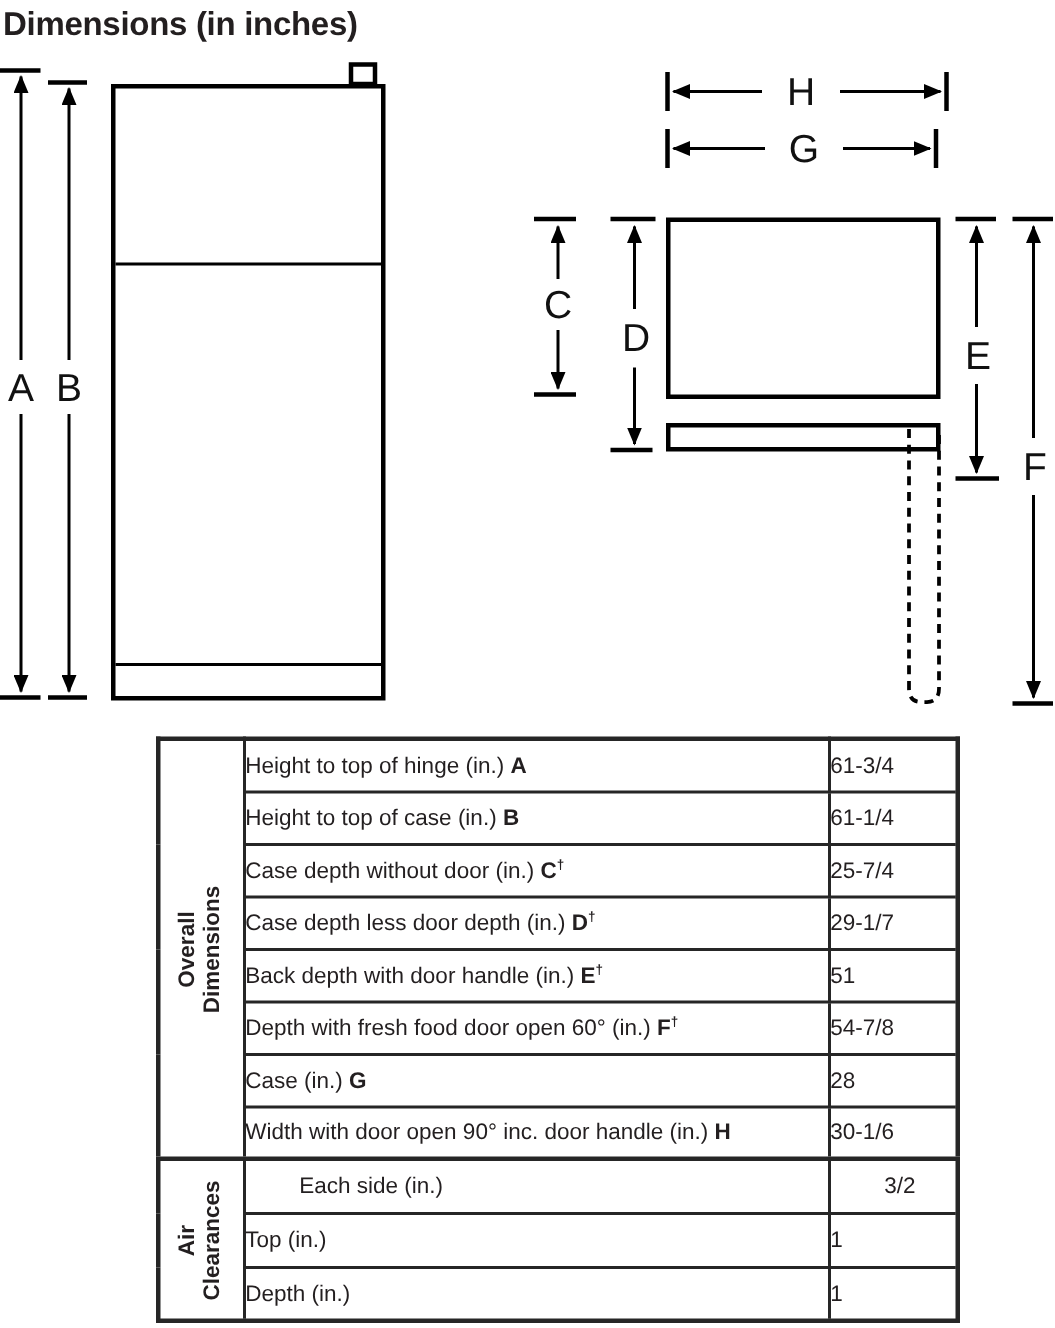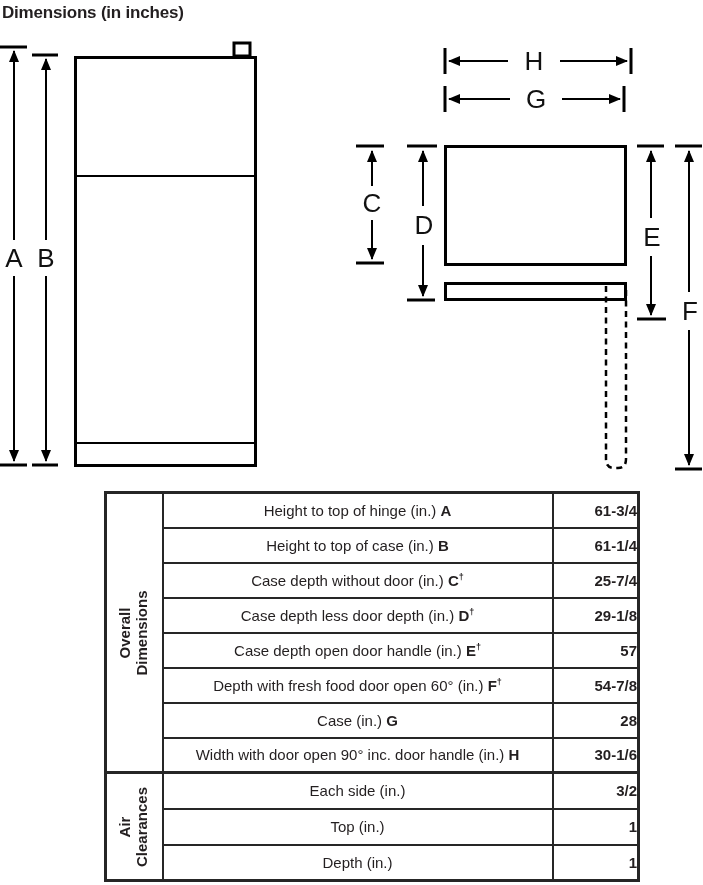--- a/index.html
+++ b/index.html
@@ -2,40 +2,40 @@
 <html><head>
 <meta charset="utf-8">
 <style>
   html,body { margin:0; padding:0; background:#fff; }
   .page {
     position:relative; width:703px; height:885px; background:#fff;
     font-family:"Liberation Sans", sans-serif; color:#231f20; overflow:hidden;
   }
   .title {
     position:absolute; left:2px; top:3px;
-    font-size:17px; font-weight:bold; letter-spacing:-0.2px; color:#231f20;
+    font-size:22px; font-weight:bold; letter-spacing:-0.2px; color:#231f20;
   }
   svg.diagrams { position:absolute; left:0; top:0; }
   svg.diagrams text {
     font-family:"Liberation Sans", sans-serif; font-size:26px; fill:#111;
   }
   table.dims {
     position:absolute; left:104px; top:491px; width:533px;
     border-collapse:collapse; table-layout:fixed;
     border:3px solid #262626;
     font-size:15px; color:#231f20;
   }
   table.dims td, table.dims th { border:2px solid #262626; padding:0; }
   table.dims tr.r1 { height:35px; }
   table.dims tr.r2 { height:36px; }
-  table.dims tr.sec-start td, table.dims tr.sec-start th { border-top:3px solid #262626; }
-  td.label-cell { padding-left:13px; font-weight:normal; text-align:center; }
+  table.dims tr.sec-start td, table.dims tr.sec-start th { border-top:3px solid #262626;padding-left:36px; }
+  td.label-cell { padding-left:13px; font-weight:normal; text-align:left; }
   td.label-cell .letter { font-weight:bold; }
   td.label-cell sup { font-size:9px; font-weight:bold; line-height:0; }
-  td.value-cell { text-align:right; font-weight:bold; }
+  td.value-cell { text-align:left; font-weight:normal; }
   th.rot-cell { position:relative; }
   .rot-text {
     position:absolute; top:50%; left:50%;
     transform:translate(-50%,-50%) rotate(-90deg);
     font-weight:bold; font-size:15px; line-height:1.12;
     white-space:pre-line; text-align:center; color:#231f20;
   }
 </style>
 </head>
 <body>
@@ -152,25 +152,25 @@
       <tr class="r1">
         <td class="label-cell"><span>Height to top of case (in.) </span><span class="letter">B</span><sup></sup></td>
         <td class="value-cell">61-1/4</td>
       </tr>
       <tr class="r1">
         <td class="label-cell"><span>Case depth without door (in.) </span><span class="letter">C</span><sup>†</sup></td>
         <td class="value-cell">25-7/4</td>
       </tr>
       <tr class="r1">
         <td class="label-cell"><span>Case depth less door depth (in.) </span><span class="letter">D</span><sup>†</sup></td>
-        <td class="value-cell">29-1/8</td>
-      </tr>
-      <tr class="r1">
-        <td class="label-cell"><span>Case depth open door handle (in.) </span><span class="letter">E</span><sup>†</sup></td>
-        <td class="value-cell">57</td>
+        <td class="value-cell">29-1/7</td>
+      </tr>
+      <tr class="r1">
+        <td class="label-cell"><span>Back depth with door handle (in.) </span><span class="letter">E</span><sup>†</sup></td>
+        <td class="value-cell">51</td>
       </tr>
       <tr class="r1">
         <td class="label-cell"><span>Depth with fresh food door open 60° (in.) </span><span class="letter">F</span><sup>†</sup></td>
         <td class="value-cell">54-7/8</td>
       </tr>
       <tr class="r1">
         <td class="label-cell"><span>Case (in.) </span><span class="letter">G</span><sup></sup></td>
         <td class="value-cell">28</td>
       </tr>
       <tr class="r1">

